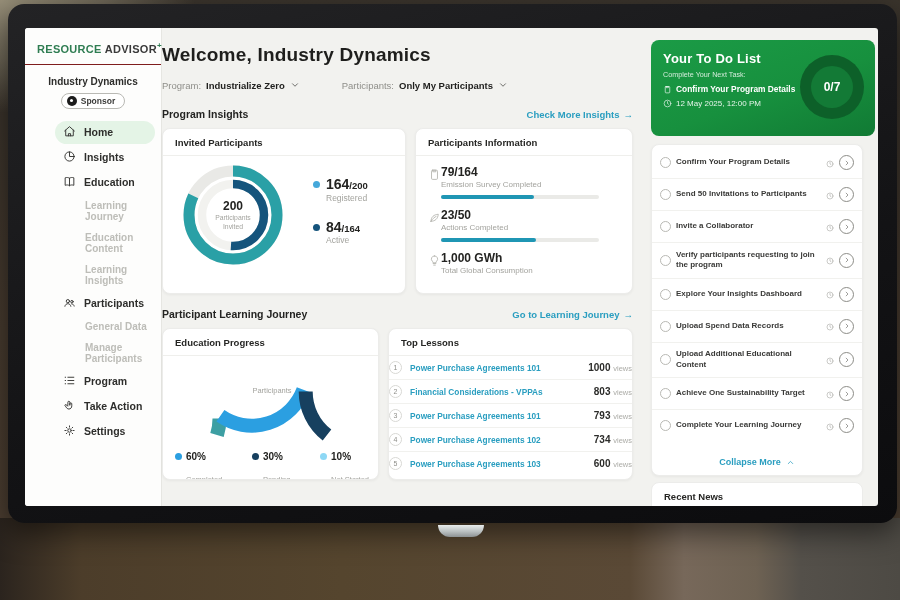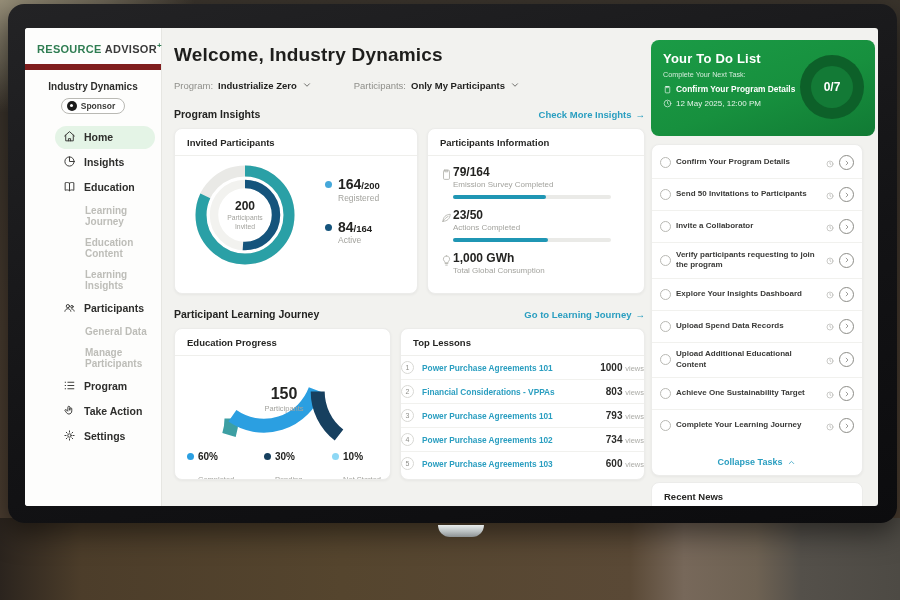--- a/index.html
+++ b/index.html
@@ -15,41 +15,41 @@
     border-radius:16px; box-shadow: 0 10px 28px rgba(0,0,0,.5); }
   .stand-notch { position:absolute; left:430px; top:521px; width:46px; height:12px;
     border-radius: 0 0 40px 40px; background: linear-gradient(180deg,#e8ecec 0%,#b9bfc0 55%,#8d9294 100%); }
   .screen { position:absolute; left:17px; top:24px; width:853px; height:478px;
     background:#f2f2ef; border-radius:3px; overflow:hidden; font-family:"Liberation Sans",sans-serif; }
 
   
   .sidebar { position:absolute; left:0; top:0; width:137px; height:100%;
     background:#fdfdfc; border-right:1px solid #e6e6e2; }
   .logo { padding:13px 10px 9px 12px; font-size:11px; font-weight:bold; letter-spacing:.3px;
-    border-bottom:6px solid #7f1d1d; white-space:nowrap; }
+    border-bottom:1px solid #7f1d1d; white-space:nowrap; }
   .logo .g { color: var(--brand-green); }
   .logo .d { color:#3a3a3a; }
   .logo sup { color: var(--brand-green); font-size:8px; }
   .org { text-align:center; margin-top:11px; font-size:10px; font-weight:bold; color:#2d2d2b; }
   .badge { margin:6px auto 0; width:max-content; display:flex; align-items:flex-end; gap:4px;
     border:1px solid #b9b9b4; border-radius:10px; padding:2px 9px 2px 5px; font-size:8.5px;
     color:#3c3c3a; font-weight:bold; background:#fff; cursor:pointer; }
   .badge-dot { width:10px; height:10px; border-radius:50%; background:#1c1c1c; position:relative; }
   .badge-dot::after { content:""; position:absolute; left:3.5px; top:3.5px; width:3px; height:3px;
     border-radius:50%; background:#fff; }
   nav { margin-top:12px;padding-left:24px; }
   .nav-item { display:flex; align-items:center; gap:8px; margin:2px 6px; padding:4px 8px;
     font-size:10.5px; font-weight:bold; color:#2e2e2c; border-radius:14px; cursor:pointer; }
   .nav-item.sub { padding-left:30px; color:#bdbdb8; font-weight:600; font-size:10px; }
   .nav-item.active { background: var(--active-item-bg); }
   .nav-item svg { width:13px; height:13px; stroke:#3a3a38; fill:none; stroke-width:1.8;
     stroke-linecap:round; stroke-linejoin:round; flex:0 0 auto; }
 
   
-  .main { position:absolute; left:149px; top:0; width:471px; height:100%; }
+  .main { position:absolute; left:137px; top:0; width:471px; height:100%; }
   h1 { font-size:19px; font-weight:bold; color:#1e1e1c; margin-top:16px; letter-spacing:.2px; }
   .filters { display:flex; gap:42px; margin-top:10px; }
   .filter { display:flex; align-items:center; gap:5px; cursor:pointer; }
   .flabel { font-size:9.5px; color:#8f8f8a; }
   .fvalue { font-size:9.5px; font-weight:bold; color:#222220; }
   .chev svg { width:10px; height:10px; stroke:#555552; fill:none; stroke-width:2; stroke-linecap:round; }
   .section-row { display:flex; justify-content:space-between; align-items:center; margin-top:14px; }
   .section-row.second { margin-top:14px; }
   .sec-title { font-size:10.5px; font-weight:bold; color:#242422; }
   .sec-link { font-size:9.5px; font-weight:bold; color:var(--link-teal); cursor:pointer;
@@ -348,21 +348,20 @@
         <div class="cards-row">
 
           <div class="card card-eduprog">
             <div class="card-title">Education Progress</div>
             <svg class="gauge-svg" id="gauge" width="158" height="86" viewBox="0 0 158 86">
                 <path d="M 24.0 80.0 A 55 55 0 0 0 26.5 63.6" fill="none" stroke="#3d9fa3" stroke-width="14"></path>
                 <path d="M 27.4 60.8 A 55 55 0 0 0 110.4 34.8" fill="none" stroke="#2b9fe1" stroke-width="14"></path>
                 <path d="M 112.7 36.5 A 55 55 0 0 0 134.0 80.0" fill="none" stroke="#17405f" stroke-width="14"></path>
               </svg>
             <div class="gauge-center">
-              <div class="big">150</div>
               <div class="small">Participants</div>
             </div>
             <div class="gauge-legend" id="gauge-legend">
                 <div class="gleg-item">
                   <div class="gleg-top">
                     <span class="gleg-dot" style="background:#2b9fe1"></span>
                     <span class="gleg-pct">60%</span>
                   </div>
                   <div class="gleg-lab">Completed</div>
                 </div>
@@ -555,21 +554,21 @@
                     <path d="M12 7v5l3 2"></path>
                   </svg></span>
                 <span class="task-go">
                   <svg viewBox="0 0 24 24">
                     <path d="M9.5 6.5L15 12l-5.5 5.5"></path>
                   </svg>
                 </span>
               </div>
             </div>
           <div class="collapse-link">
-            <span>Collapse Tasks</span>
+            <span>Collapse More</span>
             <svg viewBox="0 0 24 24">
                 <path d="M6 15l6-6 6 6"></path>
               </svg>
           </div>
         </div>
 
         <div class="news-card">
           <div class="card-title">Recent News</div>
         </div>
       </section>

